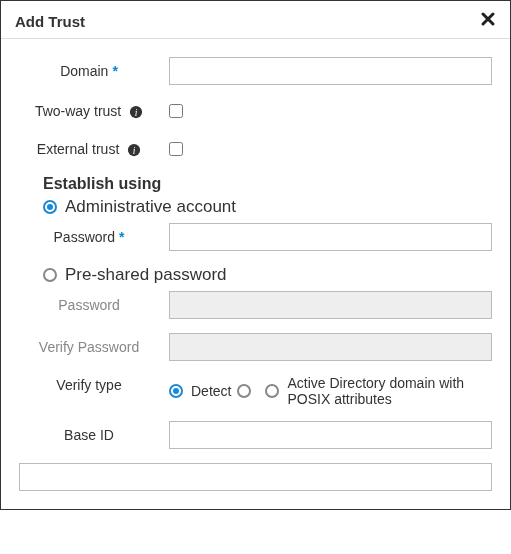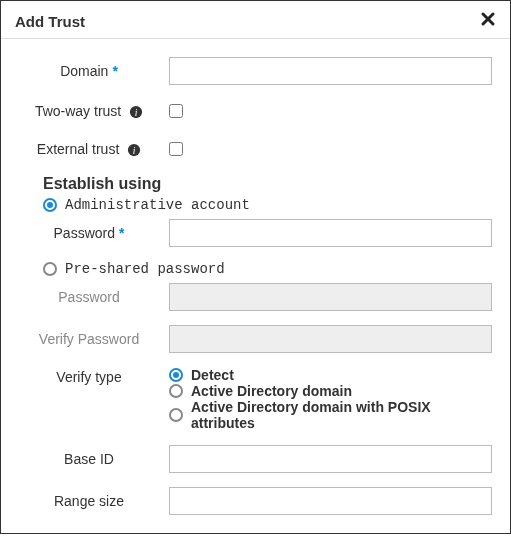--- a/index.html
+++ b/index.html
@@ -83,22 +83,21 @@
     font-size:16px;
     padding-left:24px;
     margin-top:4px;
     margin-bottom:4px;
   }
   .radio-line {
     display:flex;
     align-items:center;
     padding-left:24px;
     margin-bottom:6px;
-    font-size:14px;
-    font-family:Liberation Mono, monospace;
+    font-size:17px;
   }
   .radio-line .rcircle, .rt-option .rcircle {
     width:14px; height:14px;
     border-radius:50%;
     border:2px solid #888;
     margin-right:8px;
     display:inline-flex;
     align-items:center;
     justify-content:center;
     flex-shrink:0;
@@ -108,22 +107,22 @@
   }
   .rcircle.sel::after {
     content:"";
     width:6px; height:6px;
     border-radius:50%;
     background:#1989d8;
     display:block;
   }
   .range-options {
     display:flex;
-    flex-direction:column;
-    font-weight:bold;
+    flex-direction:row;
+    gap:6px;
   }
   .rt-option {
     display:flex;
     align-items:center;
     font-size:14px;
   }
 </style>
 </head>
 <body>
 
@@ -217,39 +216,37 @@
     <div class="row" style="align-items:flex-start;">
       <div class="lbl" style="padding-top:2px;">Verify type</div>
       <div class="ctl">
         <div class="range-options">
           <div class="rt-option">
             <span class="rcircle sel"></span>
             <span>Detect</span>
           </div>
           <div class="rt-option">
             <span class="rcircle"></span>
-            <span>Active Directory domain</span>
           </div>
           <div class="rt-option">
             <span class="rcircle"></span>
             <span>Active Directory domain with POSIX attributes</span>
           </div>
         </div>
       </div>
     </div>
 
     <div class="row">
       <div class="lbl">Base ID</div>
       <div class="ctl">
         <input type="text" value="" style="">
       </div>
     </div>
 
     <div class="row">
-      <div class="lbl">Range size</div>
       <div class="ctl">
         <input type="text" value="" style="">
       </div>
     </div>
 
   </div>
 
 </div>
 
 </body></html>

